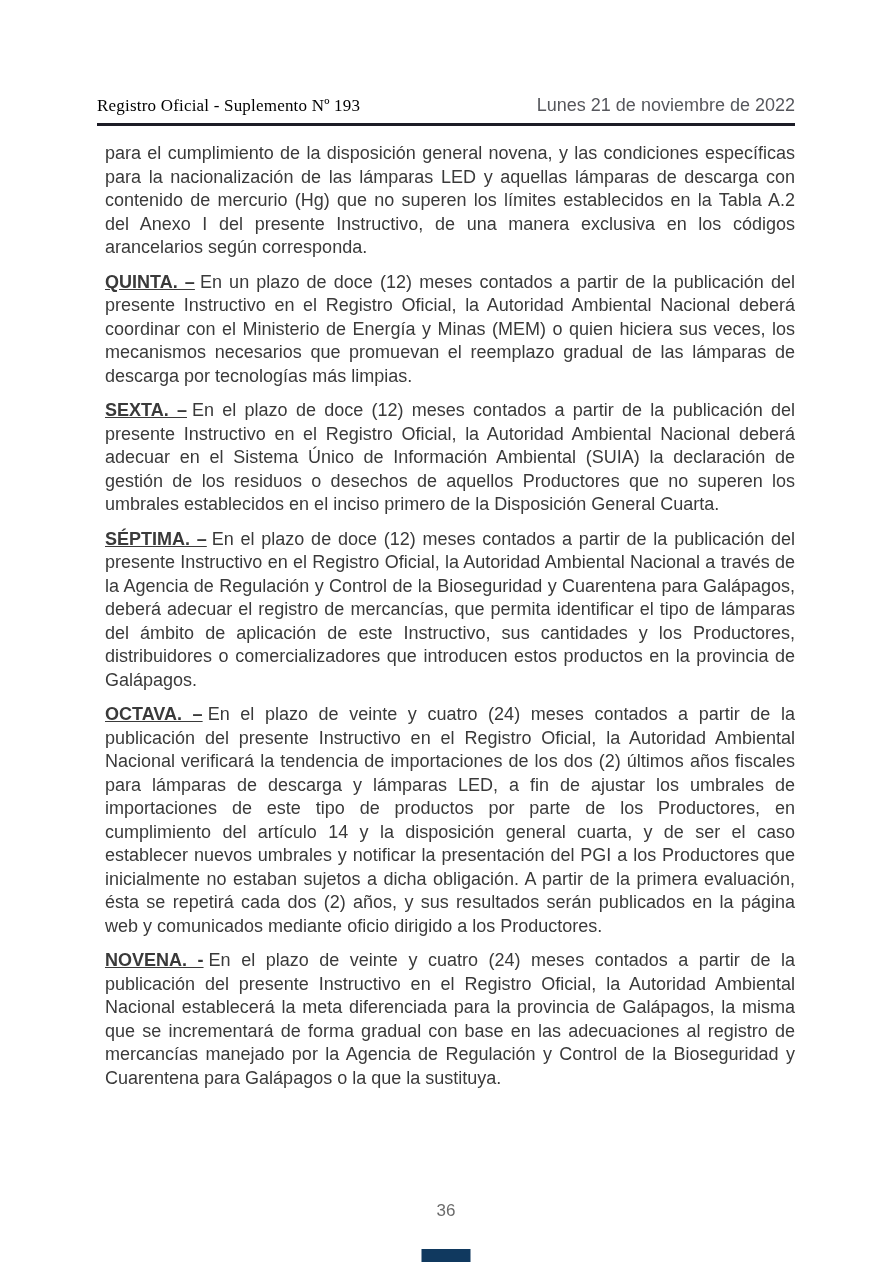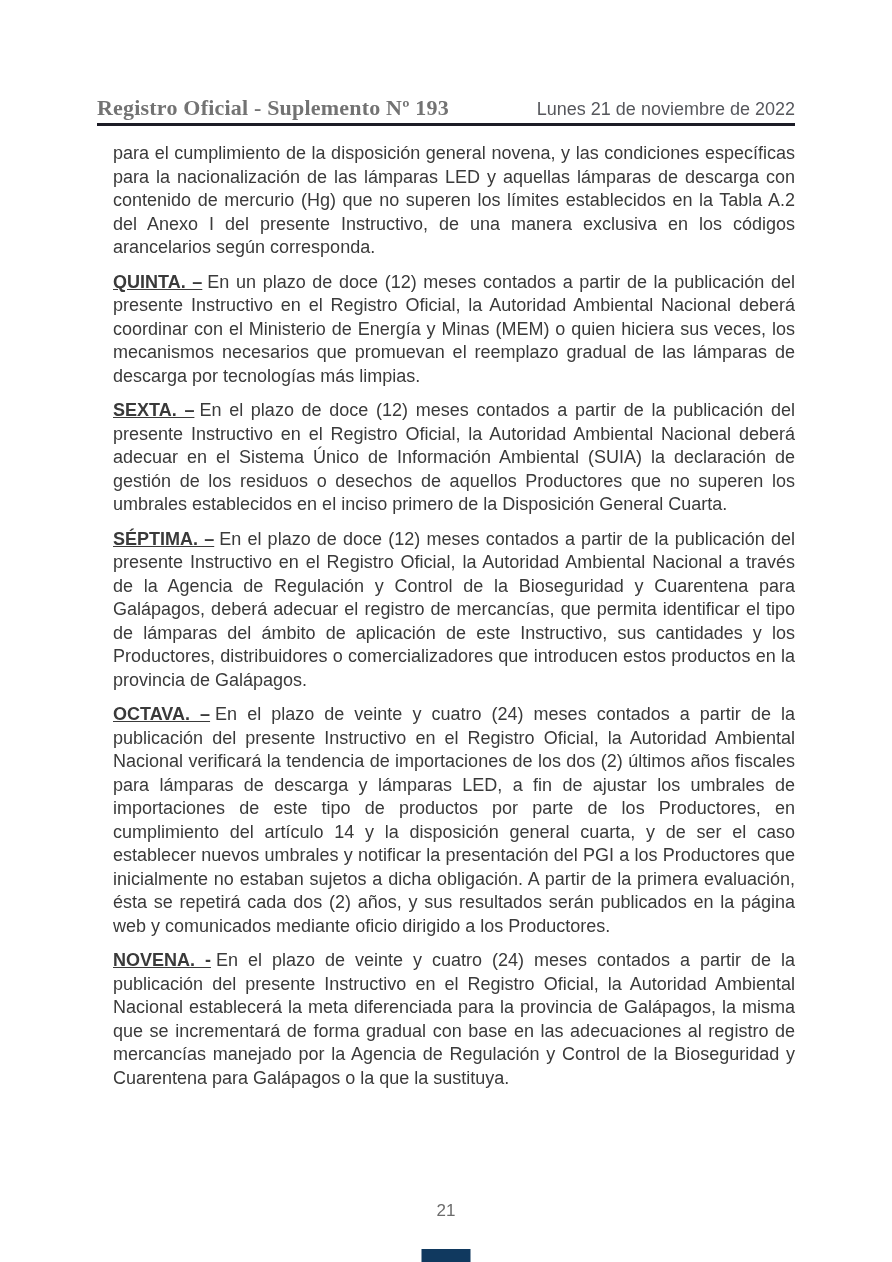--- a/index.html
+++ b/index.html
@@ -9,36 +9,36 @@
     background:#ffffff;
     font-family:"Liberation Sans",sans-serif;
     overflow:hidden;
   }
   .header{
     position:absolute;top:95px;left:97px;right:97px;
     display:flex;justify-content:space-between;align-items:baseline;
   }
   .header-left{
     font-family:"Liberation Serif",serif;
-    font-weight:bold;font-size:22px;color:#737373;letter-spacing:.2px;
+    font-weight:normal;font-size:17px;color:#000000;letter-spacing:.2px;
     white-space:nowrap;
   }
   .header-right{
     font-size:18px;color:#56575c;white-space:nowrap;margin-left:40px;
   }
   .header-rule{
     position:absolute;top:123px;left:97px;right:97px;
     border-top:3px solid #1c1c26;
   }
   .content{
     position:absolute;top:142px;left:97px;width:698px;
     color:#3a3a3a;font-size:18px;line-height:23.5px;
     text-align:justify;
   }
-  .para{margin:0 0 11px 16px;}
+  .para{margin:0 0 11px 8px;}
   .para-label{font-weight:bold;}
   .para-label:not(:empty){padding-right:5px;text-decoration:underline;}
   .page-number{
     position:absolute;top:1201px;left:0;width:100%;
     text-align:center;font-size:17px;color:#6b6b6b;
   }
   .bookmark-tab{
     position:absolute;bottom:0;left:50%;transform:translateX(-50%);
     width:49px;height:13px;background:#10395f;
   }
@@ -76,17 +76,17 @@
     <p class="para">
       <span class="para-label">OCTAVA. –</span><span class="para-text">En el plazo de veinte y cuatro (24) meses contados a partir de la publicación del presente Instructivo en el Registro Oficial, la Autoridad Ambiental Nacional verificará la tendencia de importaciones de los dos (2) últimos años fiscales para lámparas de descarga y lámparas LED, a fin de ajustar los umbrales de importaciones de este tipo de productos por parte de los Productores, en cumplimiento del artículo 14 y la disposición general cuarta, y de ser el caso establecer nuevos umbrales y notificar la presentación del PGI a los Productores que inicialmente no estaban sujetos a dicha obligación. A partir de la primera evaluación, ésta se repetirá cada dos (2) años, y sus resultados serán publicados en la página web y comunicados mediante oficio dirigido a los Productores.</span>
     </p>
 
     <p class="para">
       <span class="para-label">NOVENA. -</span><span class="para-text">En el plazo de veinte y cuatro (24) meses contados a partir de la publicación del presente Instructivo en el Registro Oficial, la Autoridad Ambiental Nacional establecerá la meta diferenciada para la provincia de Galápagos, la misma que se incrementará de forma gradual con base en las adecuaciones al registro de mercancías manejado por la Agencia de Regulación y Control de la Bioseguridad y Cuarentena para Galápagos o la que la sustituya.</span>
     </p>
 
   </div>
 
-  <div class="page-number">21</div>
+  <div class="page-number">36</div>
 
   <div class="bookmark-tab"></div>
 
 </div>
 
 </body></html>

